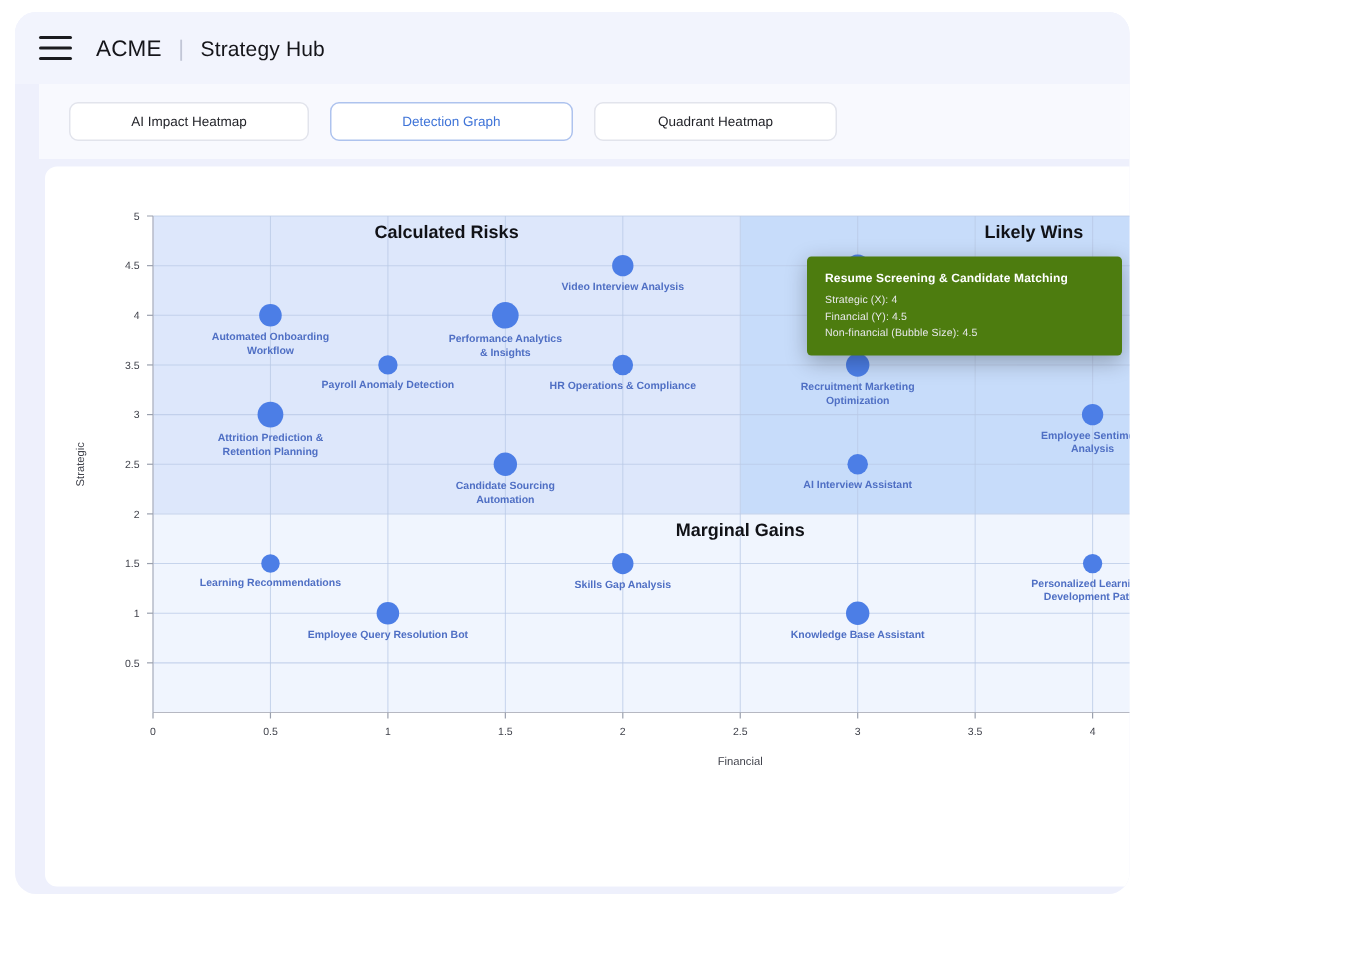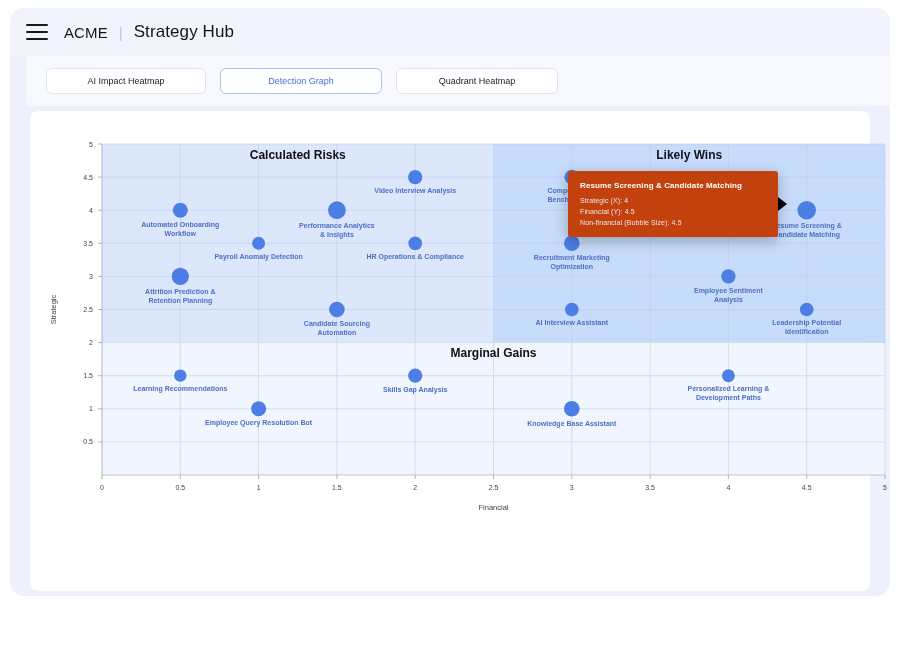--- a/index.html
+++ b/index.html
@@ -3,33 +3,33 @@
 <meta charset="utf-8">
 <title>Strategy Hub - Quadrant Graph</title>
 <style>
   html,body{margin:0;padding:0;}
   body{
     width:900px;height:648px;overflow:hidden;background:#ffffff;
     font-family:"Liberation Sans","DejaVu Sans",sans-serif;
     -webkit-font-smoothing:antialiased;
   }
   .app-shell{
-    position:absolute;left:10px;top:8px;width:880px;height:588px;
+    position:absolute;left:10px;top:8px;width:743px;height:588px;
     background:#eef0fc;border-radius:14px;overflow:hidden;
   }
   
   .header{
     position:absolute;left:0;top:0;width:880px;height:48px;
     background:#f2f4fd;display:flex;align-items:center;padding-left:16px;box-sizing:border-box;
   }
   .hamburger{width:22px;height:16px;display:flex;flex-direction:column;justify-content:space-between;cursor:pointer;margin-right:16px;}
   .hamburger span{display:block;height:2px;width:22px;background:#1b1b1f;border-radius:1px;}
   .brand{font-size:15px;color:#15151a;font-weight:400;letter-spacing:.1px;}
   .brand-sep{color:#c2c6d6;margin:0 11px;font-size:15px;font-weight:300;}
-  .page-title{font-size:17px;color:#15151a;font-weight:400;letter-spacing:.1px;}
+  .page-title{font-size:14px;color:#15151a;font-weight:400;letter-spacing:.1px;}
   
   .tabbar{
     position:absolute;left:16px;top:48px;width:880px;height:50px;background:#f8f9fe;
     display:flex;align-items:center;padding-left:20px;box-sizing:border-box;gap:14px;
   }
   .tab{
     height:26px;min-width:160px;border-radius:6px;background:#ffffff;border:1px solid #e2e4ec;
     display:flex;align-items:center;justify-content:center;font-size:9px;color:#23242a;
     padding:0 14px;box-sizing:border-box;cursor:pointer;
   }
@@ -44,22 +44,22 @@
   .chart-wrap{position:absolute;left:10px;top:7px;width:860px;height:420px;}
   
   svg.chart{display:block;}
   .axis-tick{font-size:7px;fill:#41434c;font-family:"Liberation Sans",sans-serif;}
   .axis-title{font-size:7.5px;fill:#41434c;font-family:"Liberation Sans",sans-serif;}
   .quad-label{font-size:12px;font-weight:700;fill:#111217;font-family:"Liberation Sans",sans-serif;}
   .pt-label{font-size:7px;fill:#4f6fc4;font-family:"Liberation Sans",sans-serif;font-weight:600;}
   .bubble{fill:#4c7ee6;}
   
   .tooltip{
-    position:absolute;left:558px;top:163px;width:210px;
-    background:#c2410c;border-radius:3px;padding:10px 12px 11px 12px;box-sizing:border-box;
+    position:absolute;left:528px;top:163px;width:210px;
+    background:#4d7c0f;border-radius:3px;padding:10px 12px 11px 12px;box-sizing:border-box;
     box-shadow:0 4px 14px rgba(0,0,0,.28);
   }
   .tooltip-title{font-size:8px;color:#ffffff;font-weight:700;margin-bottom:7px;letter-spacing:.1px;}
   .tooltip-row{font-size:7px;color:#e8e8ec;margin-top:4px;letter-spacing:.1px;}
   .tooltip-arrow{
     position:absolute;left:768px;top:189px;width:0;height:0;
     border-top:7px solid transparent;border-bottom:7px solid transparent;border-left:9px solid #08080a;
   }
 </style>
 </head>

